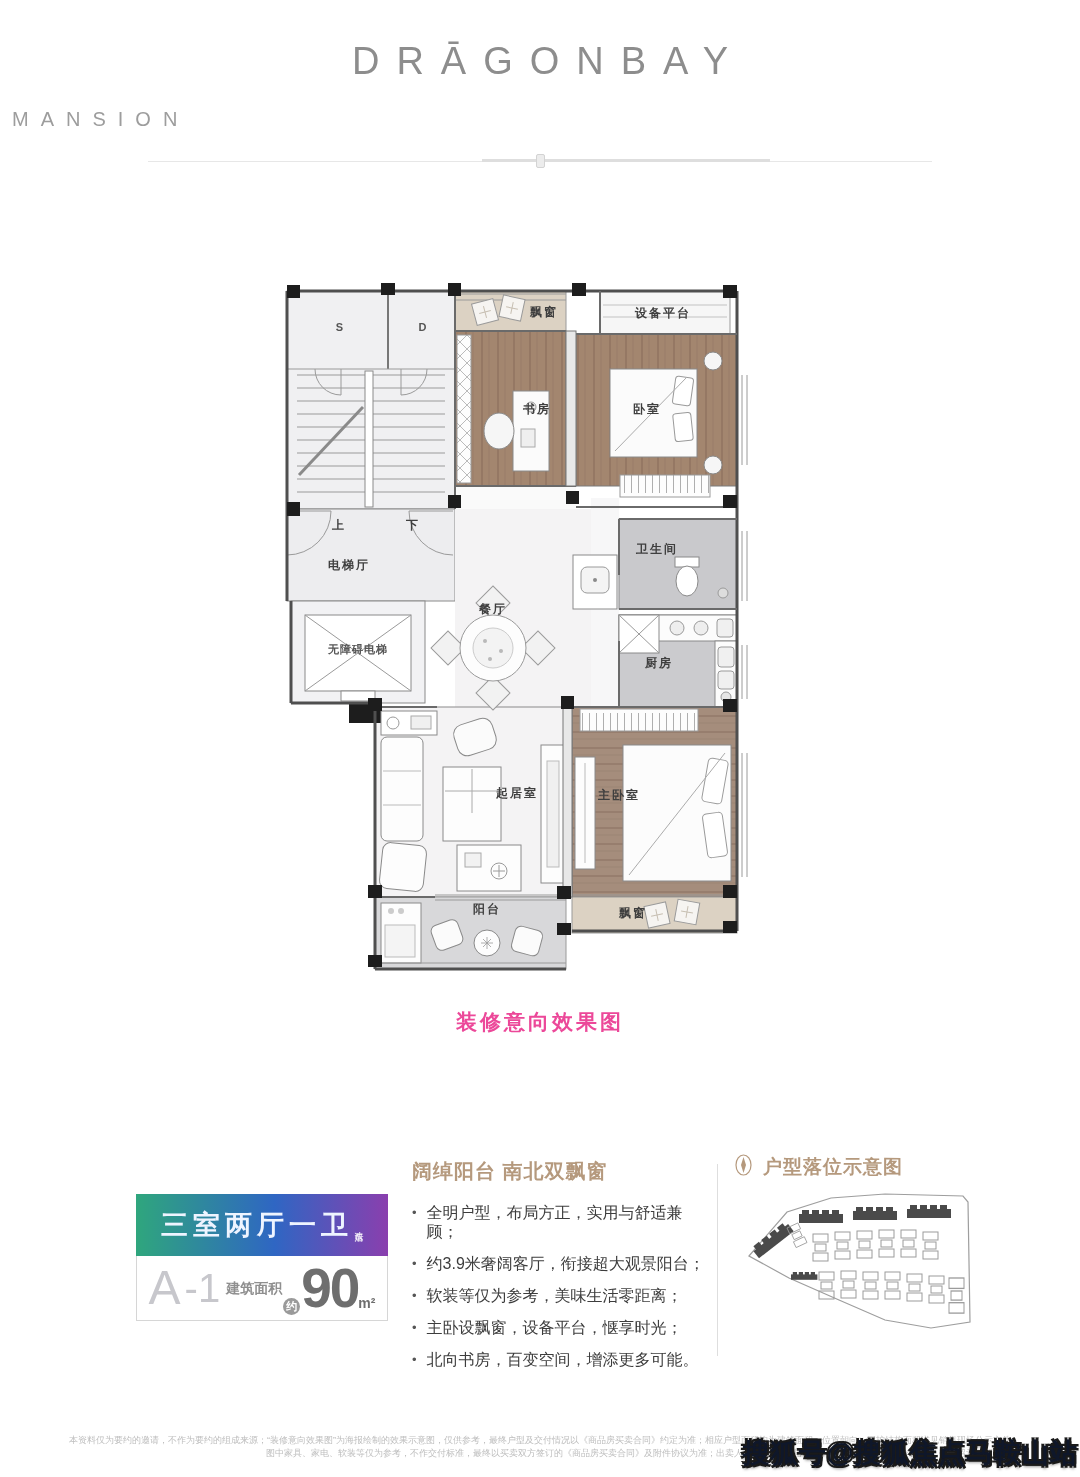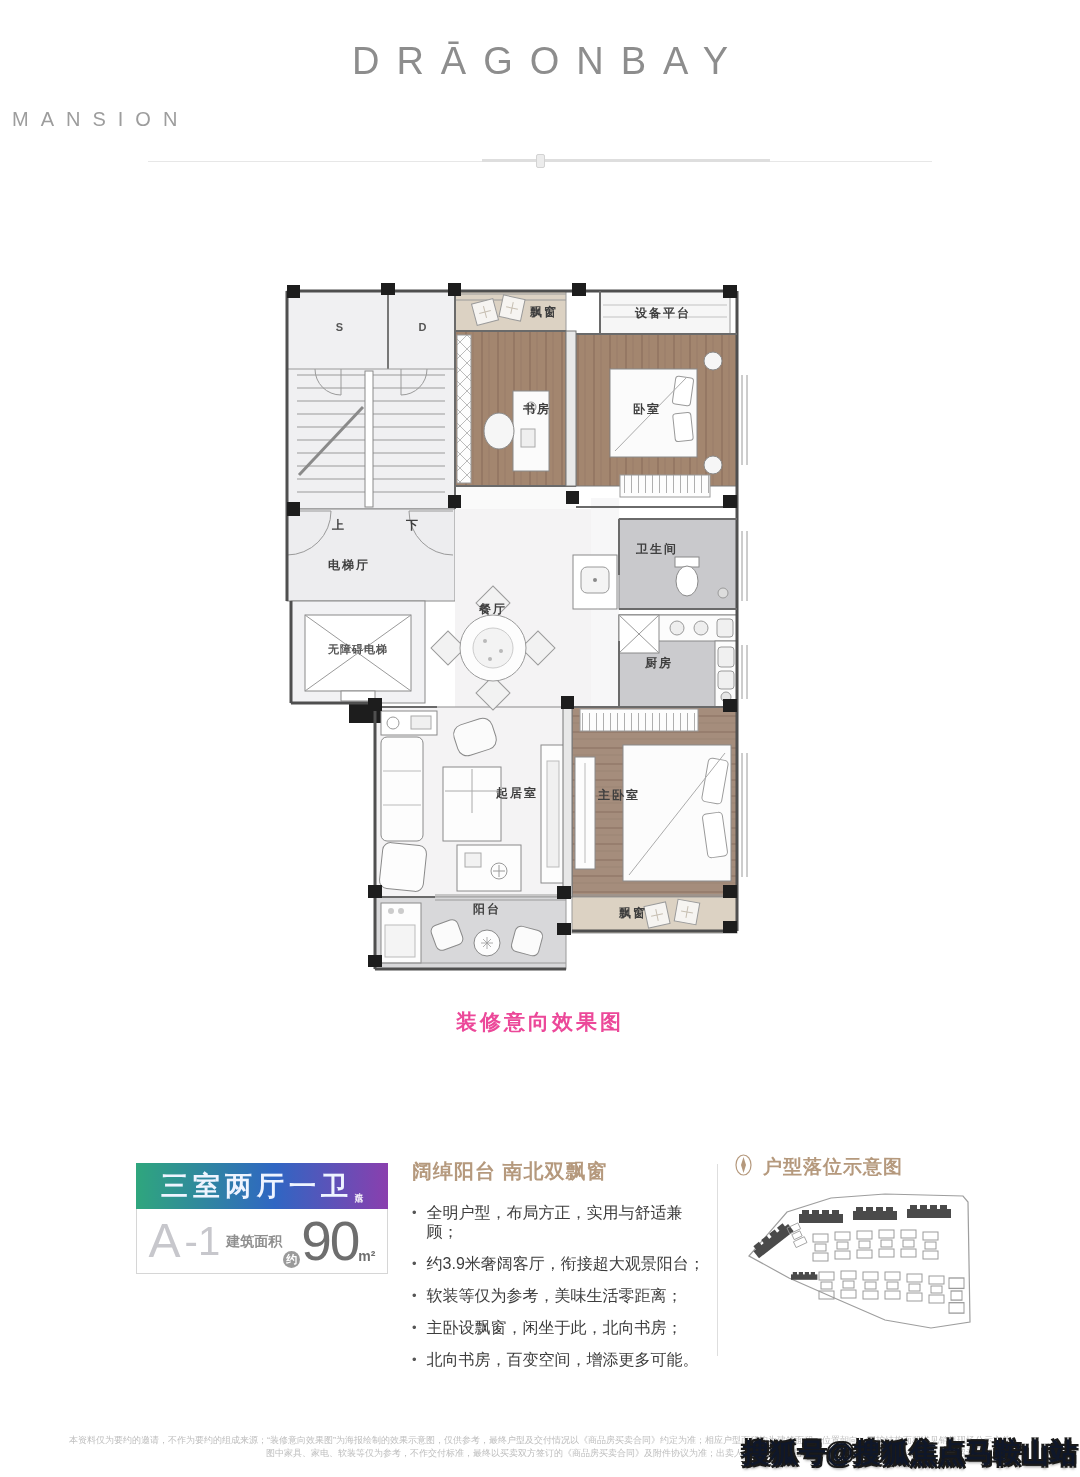--- a/index.html
+++ b/index.html
@@ -18,35 +18,35 @@
 
   
   .floorplan{position:absolute;left:285px;top:279px;width:470px;height:700px;}
   .rm{font-family:"Liberation Sans",sans-serif;font-size:12px;fill:#3f3f3f;font-weight:bold;letter-spacing:2px;}
   .rm-sm{font-size:11px;fill:#555;font-weight:bold;letter-spacing:1px;}
   .caption{position:absolute;top:1008px;left:0;width:100%;text-align:center;
     font-size:21px;color:#ec4899;font-weight:bold;letter-spacing:3px;}
 
   
   .badge{position:absolute;left:136px;top:1163px;width:252px;}
-  .badge-bar{height:46px;background:linear-gradient(90deg,#2fa67d 0%,#2f66c3 55%,#8a3fae 100%);
-    display:flex;align-items:center;justify-content:center;}
+  .badge-bar{height:62px;background:linear-gradient(90deg,#2fa67d 0%,#2f66c3 55%,#8a3fae 100%);
+    display:flex;align-items:center;justify-content:center;margin-top:31px;}
   .badge-bar-text{font-size:27px;color:#eef4ff;letter-spacing:5px;font-weight:bold;}
   .badge-tag{writing-mode:vertical-rl;font-size:9px;color:rgba(255,255,255,.85);
     margin-left:1px;letter-spacing:1px;line-height:1;}
   .badge-box{height:60px;border:1px solid #d6d6d6;border-top:none;background:#fff;
     display:flex;align-items:center;justify-content:center;padding:2px 4px;}
   .badge-model{font-size:48px;color:#c7c7cc;line-height:1;}
   .badge-suffix{font-size:40px;color:#c7c7cc;line-height:1;margin:0 2px 0 4px;}
   .badge-arealabel{display:flex;flex-direction:row;font-size:14px;color:#8f8f8f;
     line-height:1.15;font-weight:bold;margin-left:4px;}
   .badge-approx{width:17px;height:17px;border-radius:50%;background:#9a9a9a;color:#fff;
     font-size:11px;display:flex;align-items:center;justify-content:center;
     align-self:flex-end;margin:0 1px 3px 1px;font-weight:bold;}
-  .badge-value{font-size:55px;color:#6e6e6e;font-weight:normal;line-height:1;letter-spacing:-2px;}
+  .badge-value{font-size:55px;color:#6e6e6e;font-weight:bold;line-height:1;letter-spacing:-2px;}
   .badge-unit{font-size:14px;color:#6e6e6e;align-self:flex-end;margin-bottom:7px;font-weight:bold;}
 
   
   .features{position:absolute;left:412px;top:1158px;width:302px;}
   .features-title{font-size:20px;color:#b5997d;font-weight:bold;letter-spacing:1px;margin-bottom:18px;}
   .feat-row{display:flex;gap:10px;font-size:16px;color:#3d3d3d;margin-bottom:13px;line-height:19px;}
   .feat-bullet{color:#555;font-size:13px;line-height:19px;}
 
   .divider-v{position:absolute;left:717px;top:1164px;width:1px;height:192px;background:#dedede;}
 
@@ -380,21 +380,21 @@
     <div class="feat-row">
       <span class="feat-bullet">•</span>
       <span>约3.9米奢阔客厅，衔接超大观景阳台；</span>
     </div>
     <div class="feat-row">
       <span class="feat-bullet">•</span>
       <span>软装等仅为参考，美味生活零距离；</span>
     </div>
     <div class="feat-row">
       <span class="feat-bullet">•</span>
-      <span>主卧设飘窗，闲坐于此，北向书房；</span>
+      <span>主卧设飘窗，设备平台，惬享时光；</span>
     </div>
     <div class="feat-row">
       <span class="feat-bullet">•</span>
       <span>北向书房，百变空间，增添更多可能。</span>
     </div>
   </div>
 
   <div class="divider-v"></div>
 
   <div class="sitemap">

